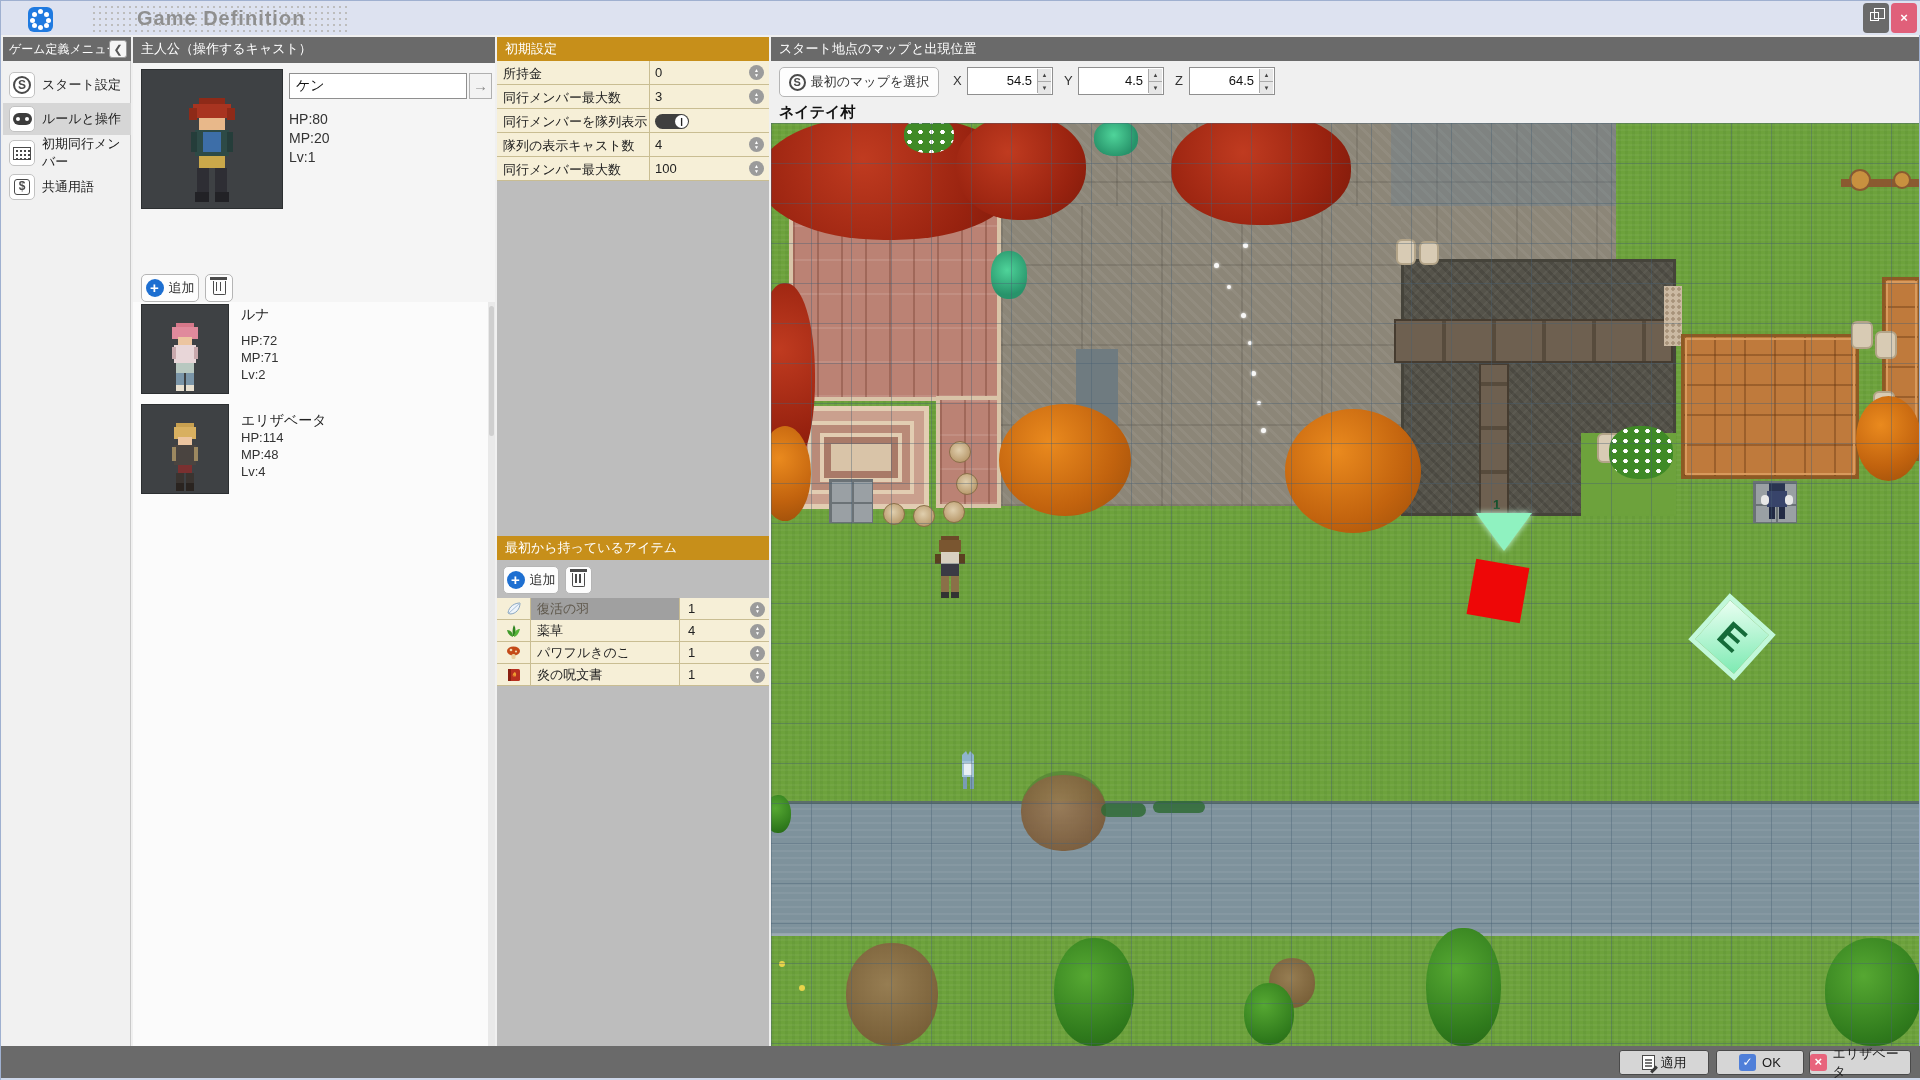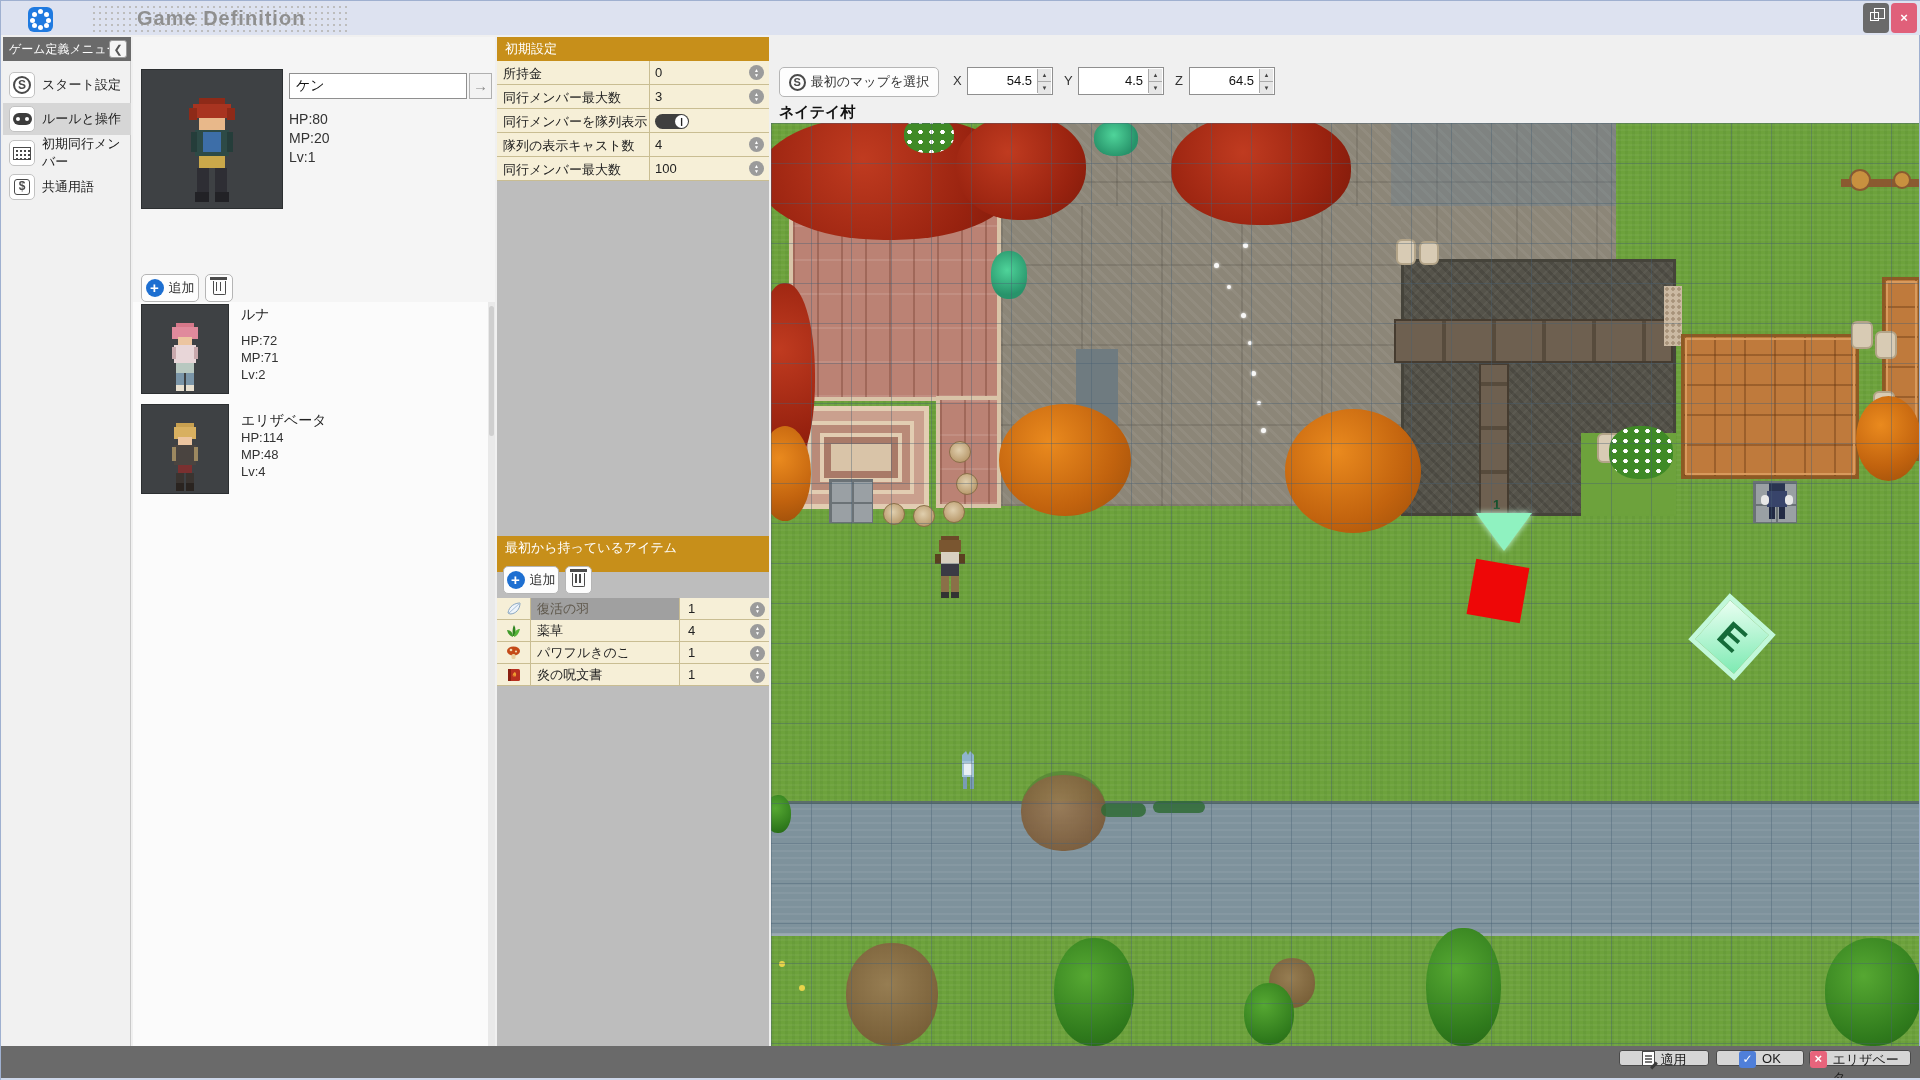--- a/index.html
+++ b/index.html
@@ -131,21 +131,21 @@
   .sparkle { width:5px; height:5px; border-radius:50%; background:#fff; opacity:.95; box-shadow:0 0 3px #fff; }
   .marker-tri { width:0; height:0; border-left:28px solid transparent; border-right:28px solid transparent; border-top:38px solid #8ff2c0; filter:drop-shadow(0 0 3px #c8ffe4); z-index:50; }
   .marker-red { background:#ee0707; transform:rotate(10deg); z-index:50; }
   .marker-e { background:linear-gradient(135deg,#eafff2,#7deab2); border:5px solid #c2f8da; transform:rotate(42deg); z-index:50;
     display:flex; align-items:center; justify-content:center; font-size:36px; font-weight:bold; color:#156b3a; }
   .npc { z-index:30; }
 
   
   .statusbar { position:absolute; left:0; top:1045px; width:1920px; height:32px; background:#6a6a6a; }
   .status-text { position:absolute; left:10px; top:7px; font-size:13px; color:#fff; }
-  .foot-btn { position:absolute; top:4px; height:16px; background:#d6d6d6; border:1px solid #4a4a4a; border-radius:3px; display:flex; justify-content:center; gap:6px; font-size:13px; color:#1a1a1a; }
+  .foot-btn { position:absolute; top:4px; height:25px; background:#d6d6d6; border:1px solid #4a4a4a; border-radius:3px; display:flex; align-items:center; justify-content:center; gap:6px; font-size:13px; color:#1a1a1a; }
   .ok-ico { width:17px; height:17px; background:#4f7fd9; border-radius:3px; color:#fff; font-size:12px; line-height:17px; text-align:center; }
   .cancel-ico { width:17px; height:17px; background:#e8647c; border-radius:3px; color:#fff; font-size:13px; font-weight:bold; line-height:16px; text-align:center; }
   .apply-ico { position:relative; width:13px; height:15px; background:#fff; border:1.5px solid #4a4a4a; }
   .apply-ico::before { content:""; position:absolute; left:2px; top:3px; width:7px; height:1.5px; background:#777; box-shadow:0 3px 0 #777, 0 6px 0 #777; }
   .apply-ico::after { content:""; position:absolute; right:-4px; bottom:-2px; width:8px; height:3px; background:#3a3a3a; transform:rotate(-45deg); }
   .footer-strip { position:absolute; left:0; top:1077px; width:1920px; height:3px; background:#cdd7ea; }
 </style>
 </head>
 <body>
 
@@ -192,20 +192,21 @@
     </div>
     <div class="side-item" style="top:134px">
       <span class="side-ico">
           <span class="ico-dollar">$</span>
         </span>
       <span>共通用語</span>
     </div>
   </div>
 
   <div class="hero-col">
+    <div class="hero-hdr hdr-gray">主人公（操作するキャスト）</div>
     <div class="portrait hero-portrait">
       <svg width="58" height="112" viewBox="0 0 29 56">
         <rect x="8" y="1" width="13" height="5" fill="#8e2a18"></rect>
           <rect x="5" y="4" width="19" height="7" fill="#a83420"></rect>
         <rect x="3" y="6" width="4" height="6" fill="#8e2a18"></rect>
           <rect x="22" y="6" width="4" height="6" fill="#8e2a18"></rect>
         <rect x="8" y="11" width="13" height="6" fill="#e8b88a"></rect>
         <rect x="6" y="17" width="17" height="13" fill="#2d4a46"></rect>
         <rect x="10" y="18" width="9" height="10" fill="#3d6ea8"></rect>
         <rect x="4" y="18" width="3" height="10" fill="#253d3a"></rect>
@@ -308,21 +309,21 @@
       <span class="val">4</span>
       <span class="spin-circle">▲<br>▼</span>
     </div>
     <div class="set-row" style="top:120px">
       <span class="lbl">同行メンバー最大数</span>
         <span class="vdiv"></span>
       <span class="val">100</span>
       <span class="spin-circle">▲<br>▼</span>
     </div>
 
-    <div class="hdr-orange" style="position:absolute;left:0;top:499px;width:272px;height:36px">最初から持っているアイテム</div>
+    <div class="hdr-orange" style="position:absolute;left:0;top:499px;width:272px;height:24px">最初から持っているアイテム</div>
     <div class="tool-btn btn-white" style="left:6px;top:529px;width:56px">
       <span class="plus-circle">+</span>
       <span>追加</span>
     </div>
     <div class="tool-btn btn-white" style="left:68px;top:529px;width:27px">
       <span class="trash-glyph"></span>
     </div>
 
     <div class="item-row" style="top:561px">
       <span class="item-ico-cell">
@@ -368,20 +369,21 @@
             <path d="M8 4 C9.5 5.5 9.5 7.5 8 9 C7 8 7 7.5 7.3 6.5 C6.5 7 6.3 8 6.8 9 C5 8 5.5 5.5 8 4 Z" fill="#f0a030"></path>
           </svg>
       </span>
       <span class="item-name-cell">炎の呪文書</span>
       <span class="item-qty-cell">1</span>
       <span class="spin-circle">▲<br>▼</span>
     </div>
   </div>
 
   <div class="right-col">
+    <div class="hdr-gray" style="position:absolute;left:0;top:0;width:1148px;height:24px">スタート地点のマップと出現位置</div>
     <div class="map-toolbar">
       <div class="select-map-btn btn-white">
         <span class="ico-s" style="width:17px;height:17px;line-height:13px;font-size:11px">S</span>
         <span>最初のマップを選択</span>
       </div>
       <span class="coord-lbl" style="left:182px">X</span>
       <div class="coord-input" style="left:196px">
         <span>54.5</span>
         <span class="updown">
             <span>▲</span>

